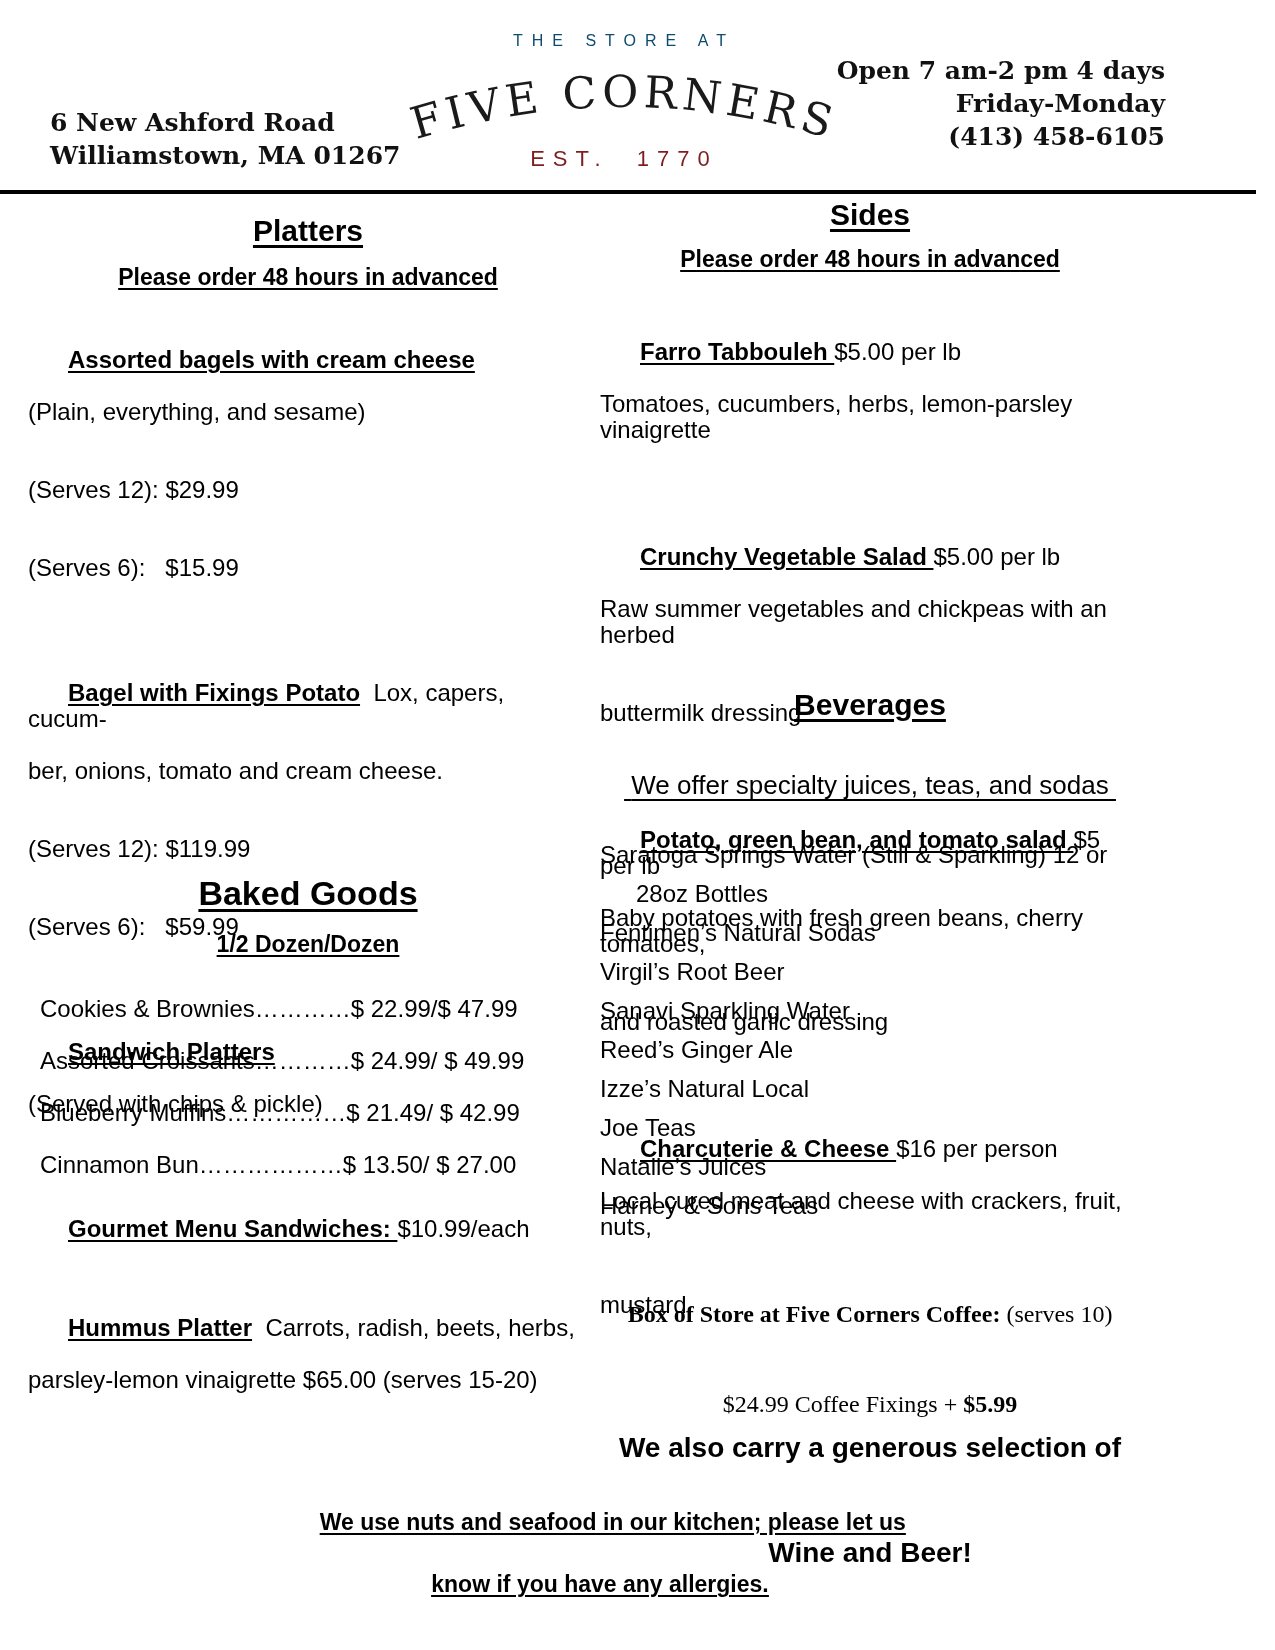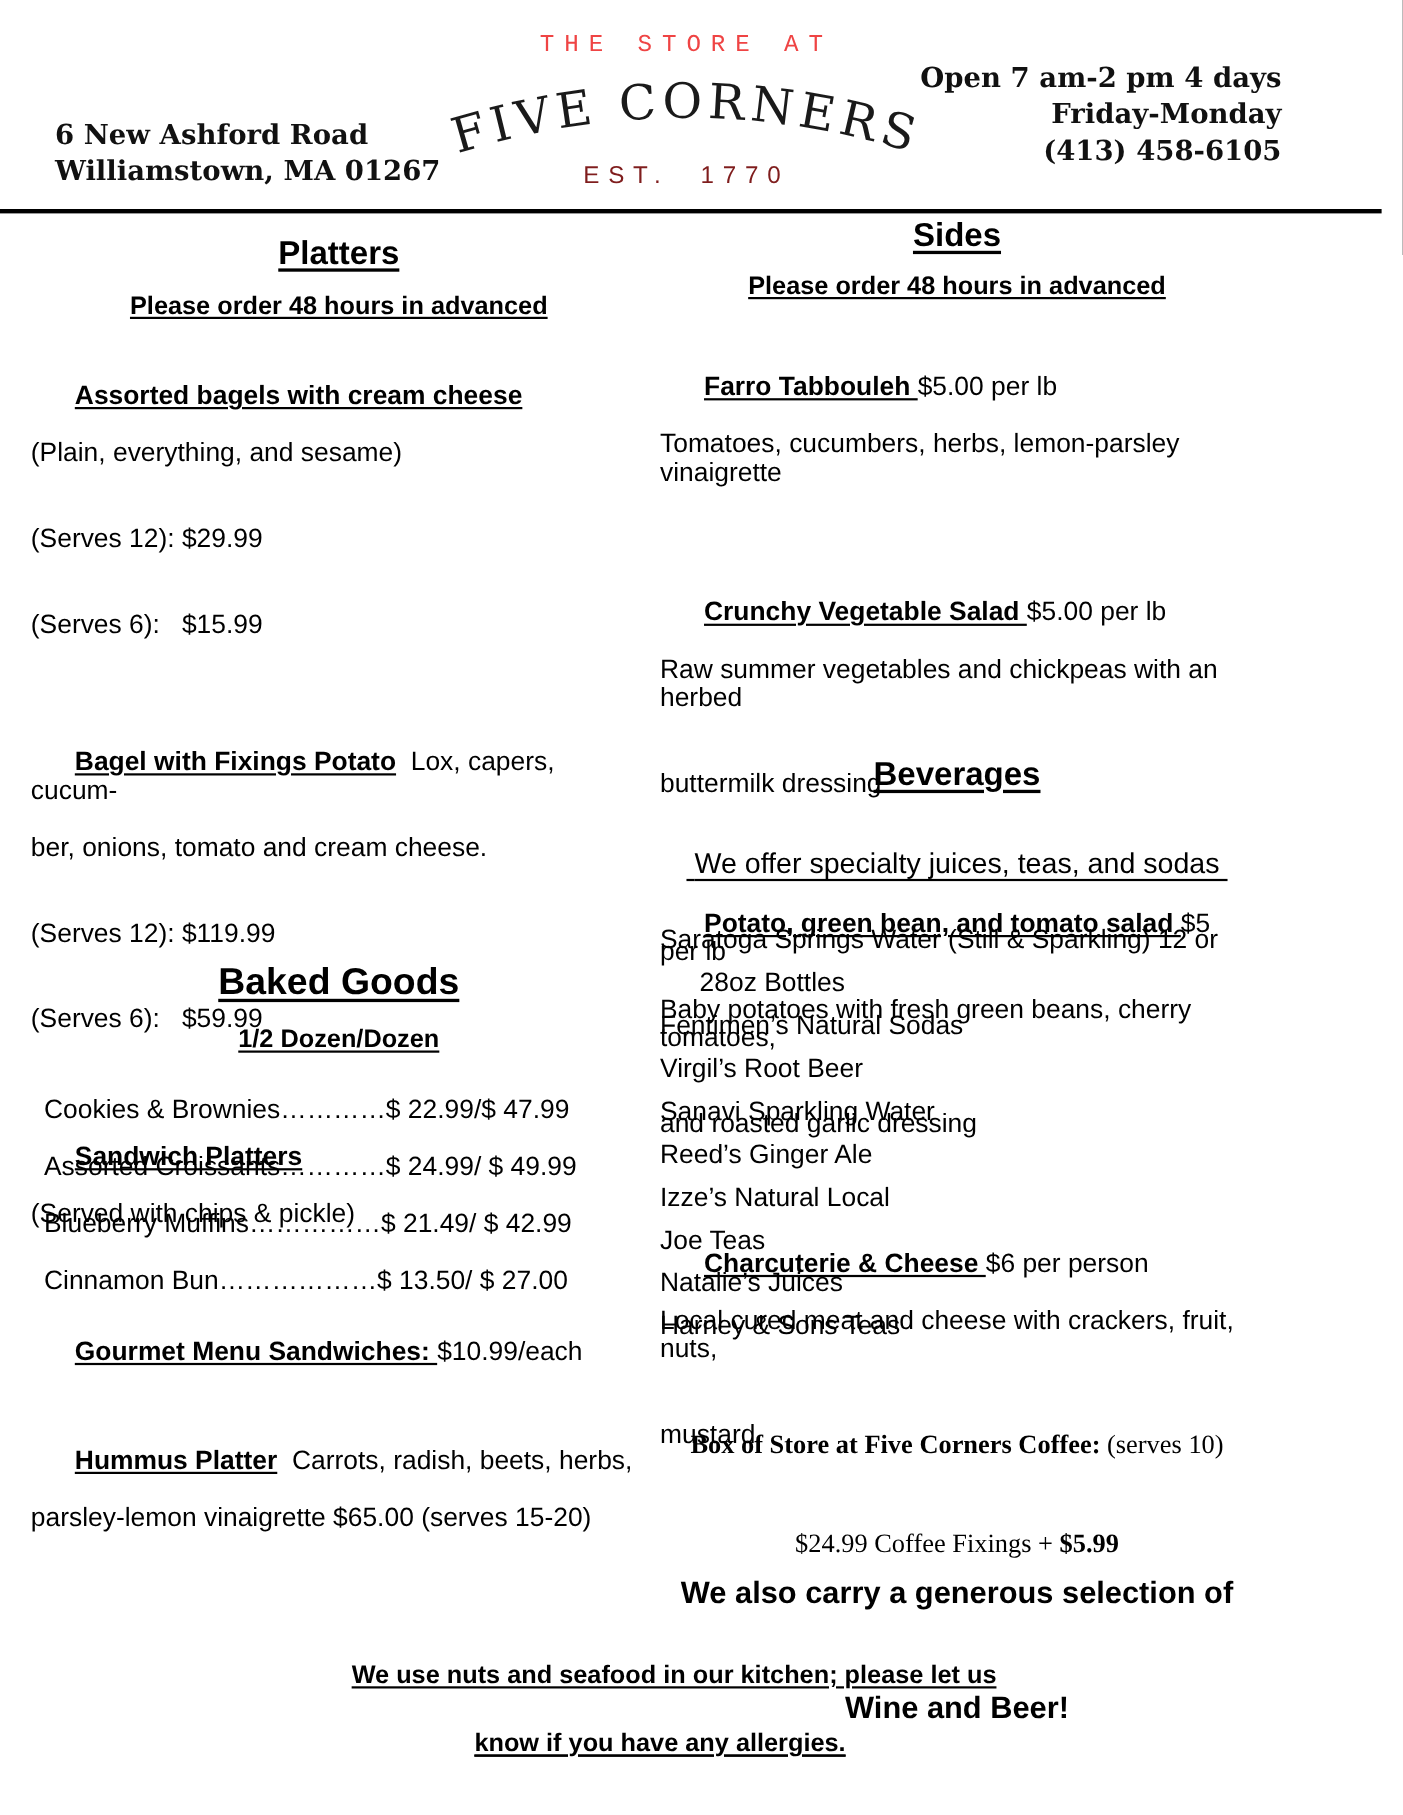--- a/index.html
+++ b/index.html
@@ -14,22 +14,22 @@
   }
 
   
   .addr{
     position:absolute;left:50px;top:106px;
     font-family:"DejaVu Serif", serif;font-weight:700;
     font-size:25px;line-height:33px;color:#111;
   }
   .logo{position:absolute;left:394px;top:28px;width:460px;text-align:center;color:#1a1a1a;}
   .logo .tagline{
-    font-family:Liberation Mono, monospace;font-size:22px;line-height:26px;
-    letter-spacing:9px;color:#ef4444;white-space:pre-wrap;
+    font-family:Liberation Sans, sans-serif;font-size:16px;line-height:26px;
+    letter-spacing:9px;color:#0c4a6e;white-space:pre-wrap;
   }
   .logo svg{display:block;margin:4px auto 0 auto;}
   .logo svg text{
     font-family:"DejaVu Serif", serif;font-size:44px;fill:#1a1a1a;letter-spacing:5px;
   }
   .logo .est{
     font-family:Liberation Sans, sans-serif;font-size:22px;line-height:26px;
     letter-spacing:8px;margin-top:-4px;color:#7f1d1d;white-space:pre-wrap;
   }
   .hours{
@@ -197,21 +197,21 @@
       <div>buttermilk dressing</div>
     </div>
 
     <div class="item">
       <span class="t">Potato, green bean, and tomato salad </span><span class="r">$5 per lb</span>
       <div>Baby potatoes with fresh green beans, cherry tomatoes,</div>
       <div>and roasted garlic dressing</div>
     </div>
 
     <div class="item">
-      <span class="t">Charcuterie &amp; Cheese </span><span class="r">$6 per person</span>
+      <span class="t">Charcuterie &amp; Cheese </span><span class="r">$16 per person</span>
       <div>Local cured meat and cheese with crackers, fruit, nuts,</div>
       <div>mustard</div>
     </div>
   </section>
 
   <section class="beverages">
     <h2>Beverages</h2>
     <div class="subtitle"> We offer specialty juices, teas, and sodas </div>
 
     <div class="bev-list">

